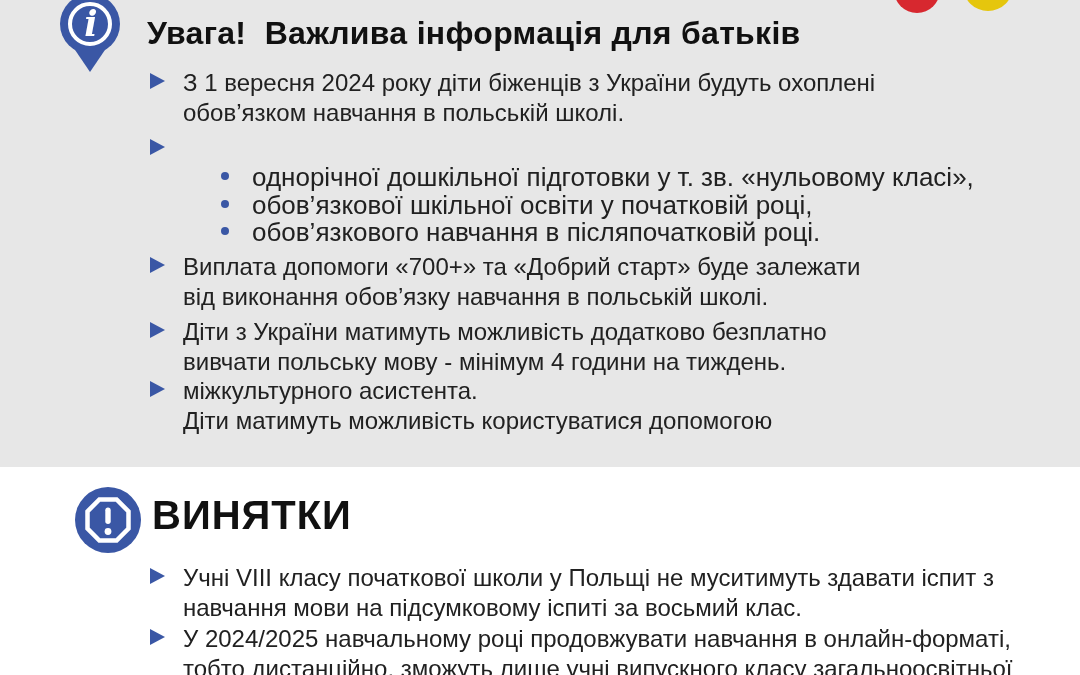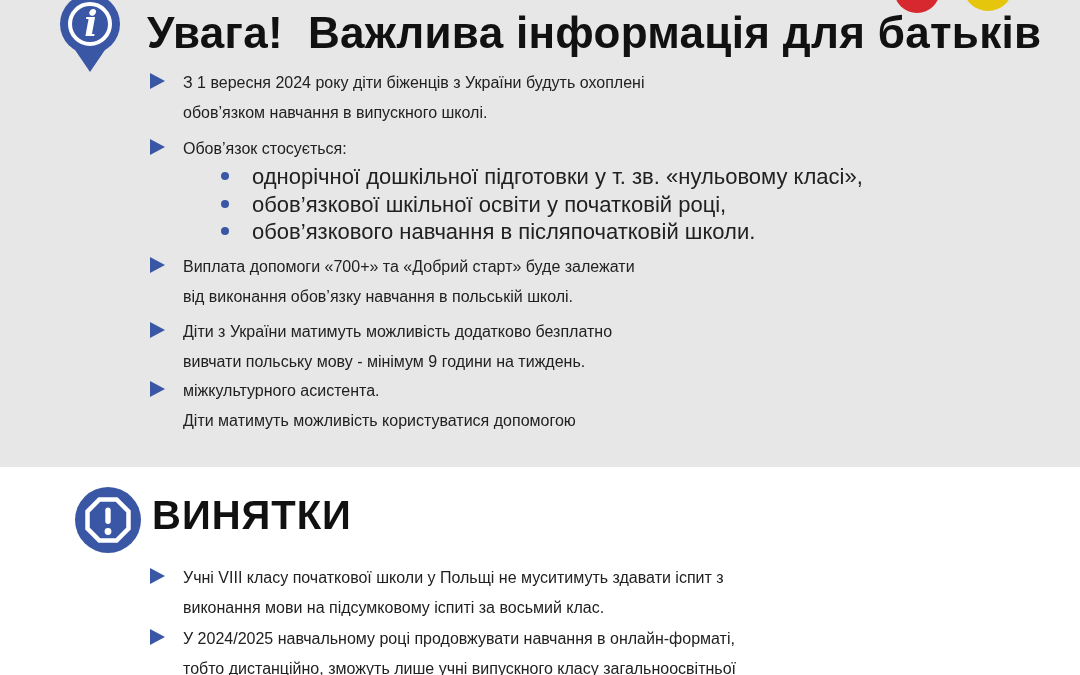--- a/index.html
+++ b/index.html
@@ -11,42 +11,42 @@
     position:absolute;left:0;top:0;width:1080px;height:467px;
     background:var(--background,#e7e7e7);
   }
   .decor-dot{position:absolute;border-radius:50%;}
   .dot-red{left:894px;top:-33px;width:46px;height:46px;background:var(--red_dot,#d7282f);}
   .dot-yellow{left:963px;top:-39px;width:50px;height:50px;background:var(--yellow_dot,#e5c60d);}
 
   .pin-icon{position:absolute;left:58px;top:-6px;width:64px;height:78px;}
   .title{
     position:absolute;left:147px;top:12px;margin:0;
-    font-size:44px;font-weight:bold;color:var(--heading,#111111);
+    font-size:32px;font-weight:bold;color:var(--heading,#111111);
     letter-spacing:.3px;white-space:pre;line-height:42px;
   }
 
   .bullet{position:absolute;left:150px;display:flex;align-items:flex-start;}
   .tri{
     width:0;height:0;flex:0 0 auto;margin-top:5px;
     border-top:8px solid transparent;border-bottom:8px solid transparent;
     border-left:15px solid var(--accent_blue,#3a57a5);
   }
   .bullet .lines{margin-left:18px;}
   .bullet .lines div{
-    font-size:16px;line-height:30px;color:var(--text,#212121);white-space:nowrap;
+    font-size:24px;line-height:30px;color:var(--text,#212121);white-space:nowrap;
   }
 
   .sub-item{position:absolute;left:221px;display:flex;align-items:flex-start;}
   .sdot{
     width:8px;height:8px;border-radius:50%;flex:0 0 auto;margin-top:9px;
     background:var(--accent_blue,#3a57a5);
   }
   .sub-item .stext{
-    margin-left:23px;font-size:22px;line-height:28px;
+    margin-left:23px;font-size:26px;line-height:28px;
     color:var(--text,#212121);white-space:nowrap;
   }
 
   .octagon-icon{position:absolute;left:75px;top:487px;width:66px;height:66px;}
   .exceptions-title{
     position:absolute;left:152px;top:492px;margin:0;
     font-size:40px;font-weight:bold;letter-spacing:1px;
     color:var(--heading,#111111);line-height:46px;text-align:center;
   }
 </style>
@@ -66,57 +66,54 @@
     <circle cx="32" cy="30" r="20" fill="none" stroke="#ffffff" stroke-width="4"></circle>
     <text x="33" y="42" text-anchor="middle" font-family="DejaVu Serif, serif" font-style="italic" font-weight="bold" font-size="35" fill="#ffffff">i</text>
   </svg>
 
   <h1 class="title">Увага!  Важлива інформація для батьків</h1>
 
   <div class="bullet" style="top:68px">
     <span class="tri"></span>
     <div class="lines">
       <div>З 1 вересня 2024 року діти біженців з України будуть охоплені</div>
-      <div>обов’язком навчання в випускного школі.</div>
+      <div>обов’язком навчання в польській школі.</div>
     </div>
   </div>
 
   <div class="bullet" style="top:134px">
     <span class="tri"></span>
-    <div class="lines">
-      <div>Обов’язок стосується:</div>
-    </div>
   </div>
 
   <div class="sub-item" style="top:163px">
     <span class="sdot"></span>
     <div class="stext">однорічної дошкільної підготовки у т. зв. «нульовому класі»,</div>
   </div>
   <div class="sub-item" style="top:191px">
     <span class="sdot"></span>
     <div class="stext">обов’язкової шкільної освіти у початковій році,</div>
   </div>
   <div class="sub-item" style="top:218px">
     <span class="sdot"></span>
-    <div class="stext">обов’язкового навчання в післяпочатковій школи.</div>
+    <div class="stext">обов’язкового навчання в післяпочатковій році.</div>
   </div>
 
   <div class="bullet" style="top:252px">
     <span class="tri"></span>
     <div class="lines">
       <div>Виплата допомоги «700+» та «Добрий старт» буде залежати</div>
       <div>від виконання обов’язку навчання в польській школі.</div>
     </div>
   </div>
 
   <div class="bullet" style="top:317px">
     <span class="tri"></span>
     <div class="lines">
       <div>Діти з України матимуть можливість додатково безплатно</div>
-      <div>вивчати польську мову - мінімум 9 години на тиждень.</div>
+      <div>вивчати польську мову - мінімум 4 години на тиждень.</div>
     </div>
   </div>
 
   <div class="bullet" style="top:376px">
     <span class="tri"></span>
     <div class="lines">
       <div>міжкультурного асистента.</div>
       <div>Діти матимуть можливість користуватися допомогою</div>
     </div>
   </div>
@@ -127,21 +124,21 @@
     <rect x="30.3" y="20.5" width="5.4" height="16.5" rx="2.7" fill="#ffffff"></rect>
     <circle cx="33" cy="44.5" r="3.4" fill="#ffffff"></circle>
   </svg>
 
   <h2 class="exceptions-title">ВИНЯТКИ</h2>
 
   <div class="bullet" style="top:563px">
     <span class="tri"></span>
     <div class="lines">
       <div>Учні VIII класу початкової школи у Польщі не муситимуть здавати іспит з</div>
-      <div>виконання мови на підсумковому іспиті за восьмий клас.</div>
+      <div>навчання мови на підсумковому іспиті за восьмий клас.</div>
     </div>
   </div>
 
   <div class="bullet" style="top:624px">
     <span class="tri"></span>
     <div class="lines">
       <div>У 2024/2025 навчальному році продовжувати навчання в онлайн-форматі,</div>
       <div>тобто дистанційно, зможуть лише учні випускного класу загальноосвітньої</div>
     </div>
   </div>

